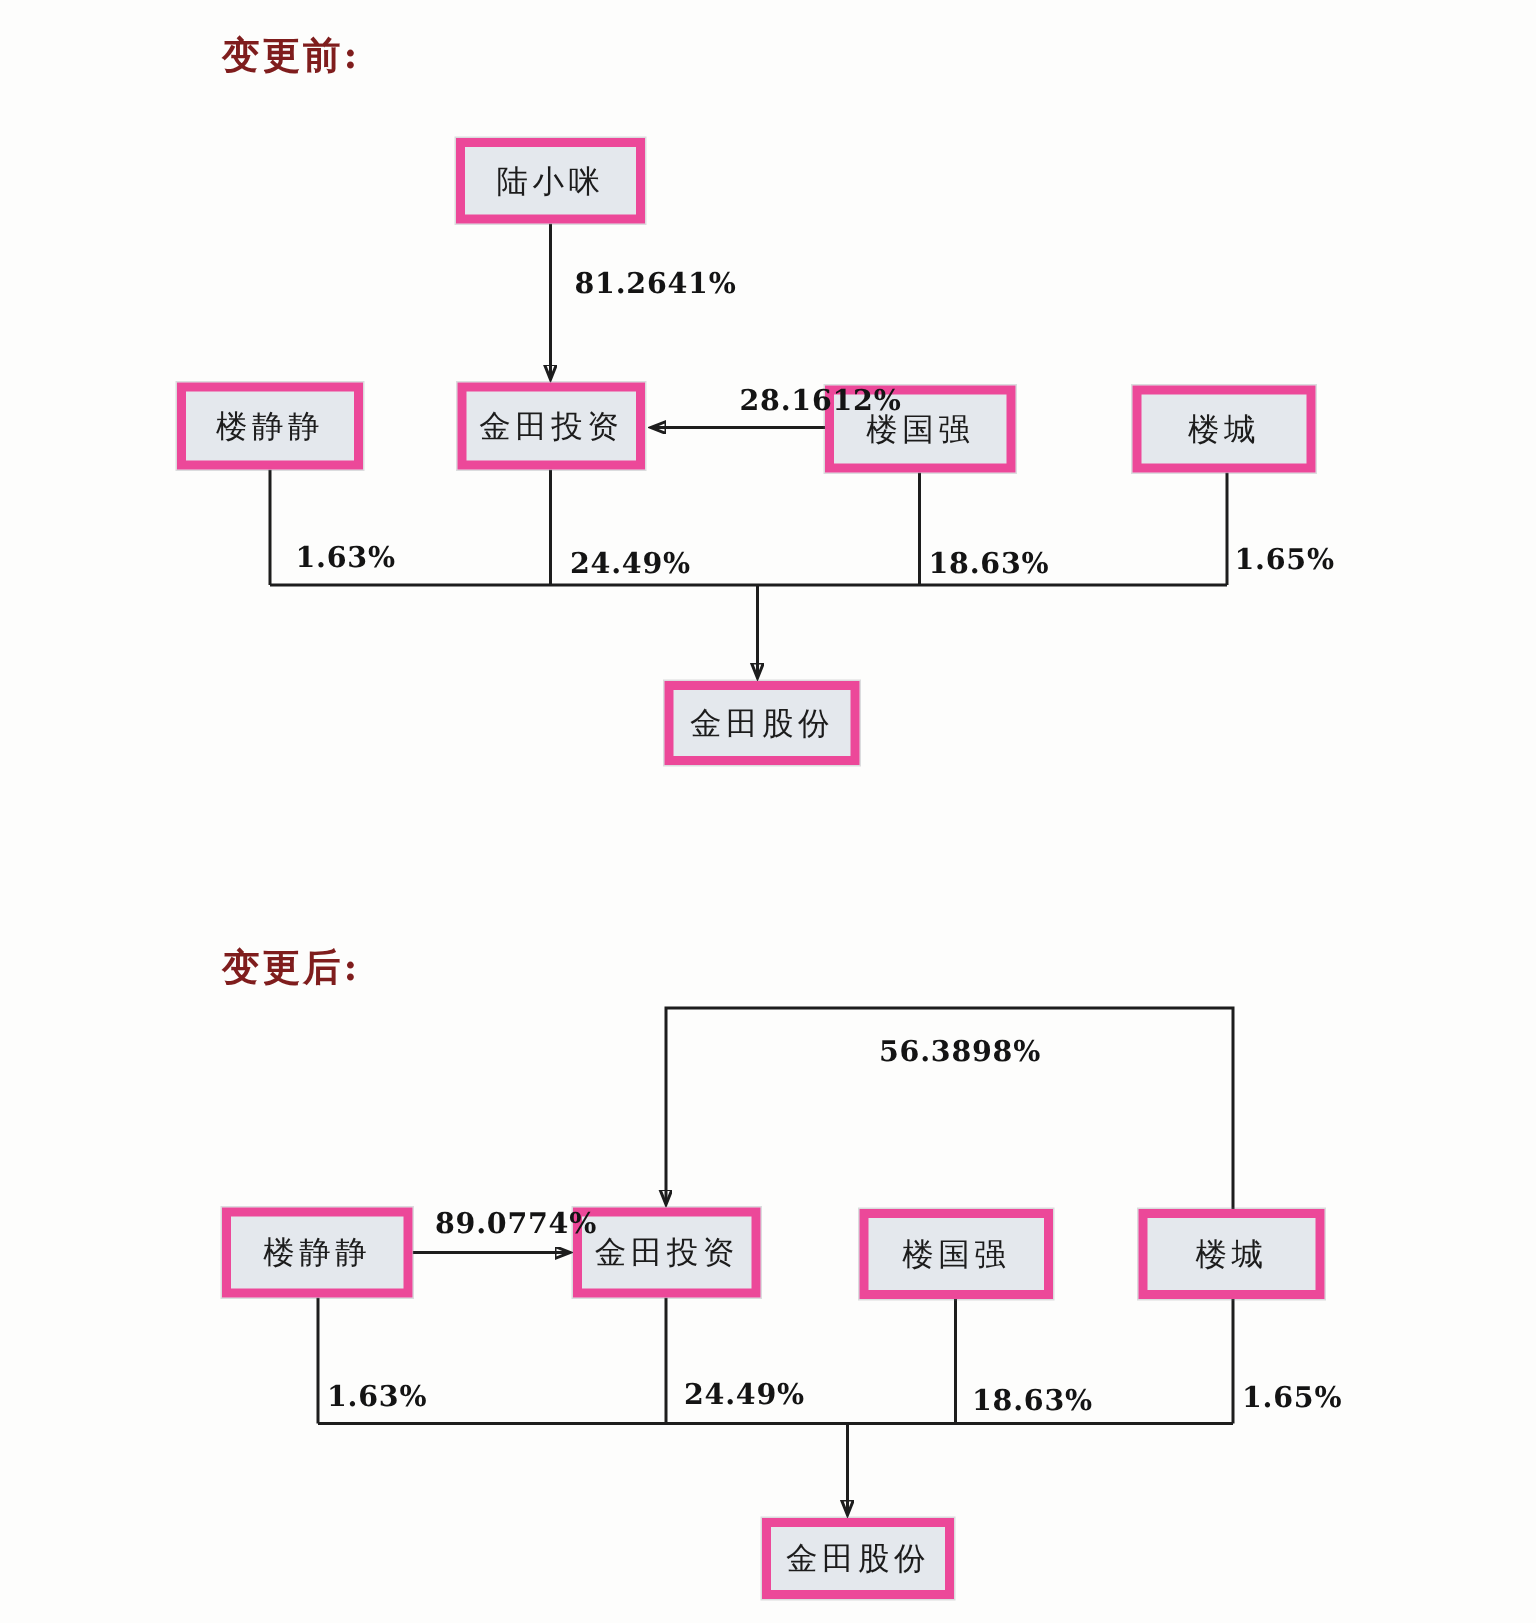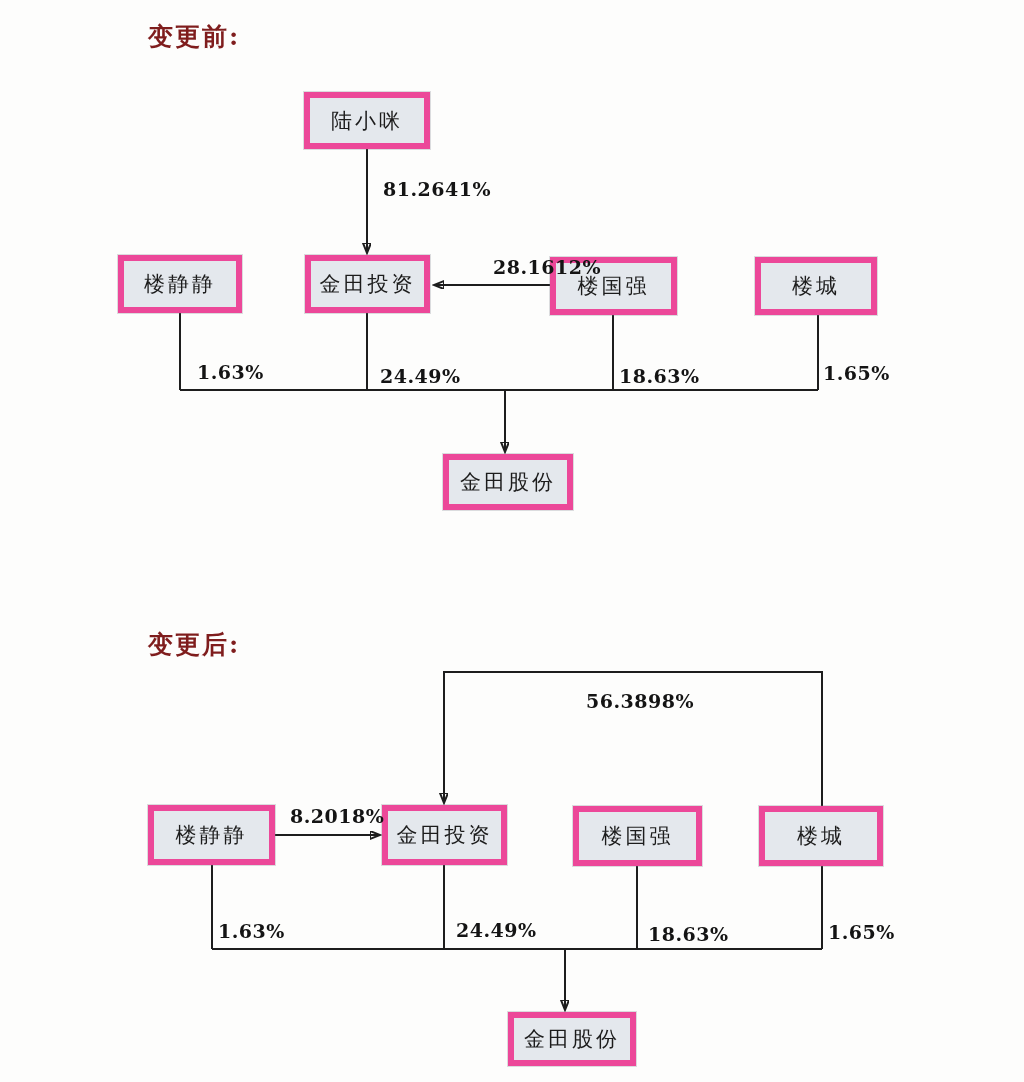--- a/index.html
+++ b/index.html
@@ -126,21 +126,21 @@
   <div class="node" style="left:382px; top:805px; width:125px; height:60px;">金田投资</div>
 
   <div class="node" style="left:573px; top:806px; width:129px; height:60px;">楼国强</div>
 
   <div class="node" style="left:759px; top:806px; width:124px; height:60px;">楼城</div>
 
   <div class="node" style="left:508px; top:1012px; width:128px; height:54px;">金田股份</div>
 
   <div class="edge-label" style="left:586px; top:690px;">56.3898%</div>
 
-  <div class="edge-label" style="left:290px; top:805px;">8.2018%</div>
+  <div class="edge-label" style="left:290px; top:805px;">89.0774%</div>
 
   <div class="edge-label" style="left:218px; top:920px;">1.63%</div>
 
   <div class="edge-label" style="left:456px; top:919px;">24.49%</div>
 
   <div class="edge-label" style="left:648px; top:923px;">18.63%</div>
 
   <div class="edge-label" style="left:828px; top:921px;">1.65%</div>
 
 </div>

